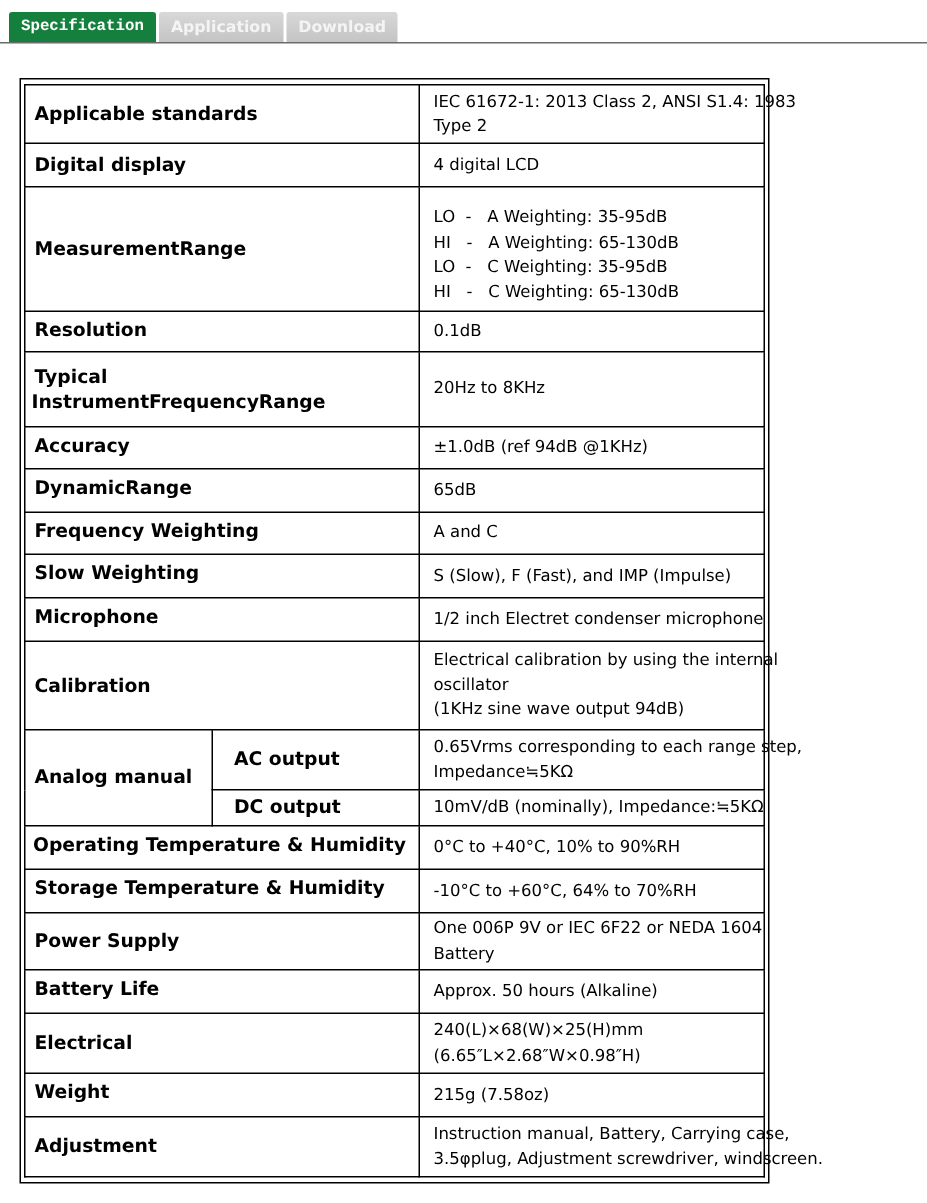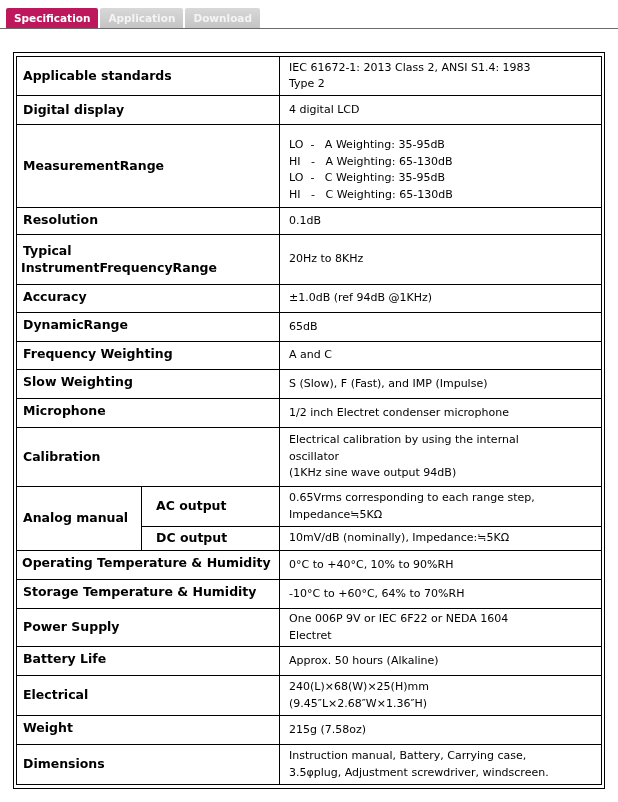--- a/index.html
+++ b/index.html
@@ -2,25 +2,25 @@
 <html><head>
 <meta charset="utf-8">
 <style>
   html, body { margin: 0; padding: 0; background: #ffffff; }
   body { width: 618px; height: 802px; position: relative; overflow: hidden;
          font-family: "DejaVu Sans", "Liberation Sans", sans-serif; color: #000; }
 
   .tabs { position: absolute; left: 6px; top: 8px; height: 20px; display: flex; gap: 2px; }
   .tab { height: 20px; line-height: 21px; padding: 0 8px; font-size: 10.5px; font-weight: bold;
          border-radius: 2px 2px 0 0; cursor: pointer; color: #fff; box-sizing: border-box; }
-  .tab.active { background: #be185d; color: #fff; }
+  .tab.active { background: #15803d; color: #fff; font-family: Liberation Mono, monospace; }
   .tab.inactive { background: linear-gradient(#d8d8d8, #c4c4c4); color: #f4f4f4; }
   .tab-rule { position: absolute; left: 0; top: 28px; width: 618px; height: 1px; background: #6b6b6b; }
 
-  .frame { position: absolute; left: 13px; top: 52px; width: 592px; height: 737px;
+  .frame { position: absolute; left: 13px; top: 52px; width: 500px; height: 737px;
            border: 1px solid #000; box-sizing: border-box; padding: 3px 2px 3px 2px; }
   table.spec { border-collapse: collapse; width: 100%; table-layout: fixed; }
   table.spec td { border: 1px solid #000; font-size: 12.5px; vertical-align: middle; padding: 0 7px; line-height: 16.5px; }
   table.spec td.lbl { font-weight: bold; font-family: "DejaVu Sans", sans-serif; font-size: 12.5px; padding-left: 6px; }
   table.spec td.val { font-family: "DejaVu Sans", sans-serif; font-size: 11px; padding-left: 9px; }
   .val-line { display: block; white-space: pre; }
 </style>
 </head>
 <body>
 
@@ -137,44 +137,44 @@
     <tr style="height:29px">
       <td class="lbl" colspan="2" style="vertical-align:top;padding-top:4px;white-space:nowrap">Storage Temperature &amp; Humidity</td>
       <td class="val">
         <span class="val-line">-10°C to +60°C, 64% to 70%RH</span>
       </td>
     </tr>
     <tr style="height:38px">
       <td class="lbl" colspan="2">Power Supply</td>
       <td class="val">
         <span class="val-line">One 006P 9V or IEC 6F22 or NEDA 1604</span>
-        <span class="val-line">Electret</span>
+        <span class="val-line">Battery</span>
       </td>
     </tr>
     <tr style="height:29px">
       <td class="lbl" colspan="2" style="vertical-align:top;padding-top:4px">Battery Life</td>
       <td class="val">
         <span class="val-line">Approx. 50 hours (Alkaline)</span>
       </td>
     </tr>
     <tr style="height:40px">
       <td class="lbl" colspan="2">Electrical</td>
       <td class="val">
         <span class="val-line">240(L)×68(W)×25(H)mm</span>
-        <span class="val-line">(9.45″L×2.68″W×1.36″H)</span>
+        <span class="val-line">(6.65″L×2.68″W×0.98″H)</span>
       </td>
     </tr>
     <tr style="height:29px">
       <td class="lbl" colspan="2" style="vertical-align:top;padding-top:4px">Weight</td>
       <td class="val">
         <span class="val-line">215g (7.58oz)</span>
       </td>
     </tr>
     <tr style="height:40px">
-      <td class="lbl" colspan="2">Dimensions</td>
+      <td class="lbl" colspan="2">Adjustment</td>
       <td class="val">
         <span class="val-line">Instruction manual, Battery, Carrying case,</span>
         <span class="val-line">3.5φplug, Adjustment screwdriver, windscreen.</span>
       </td>
     </tr>
   </tbody>
 </table>
 </div>
 
 </body></html>

